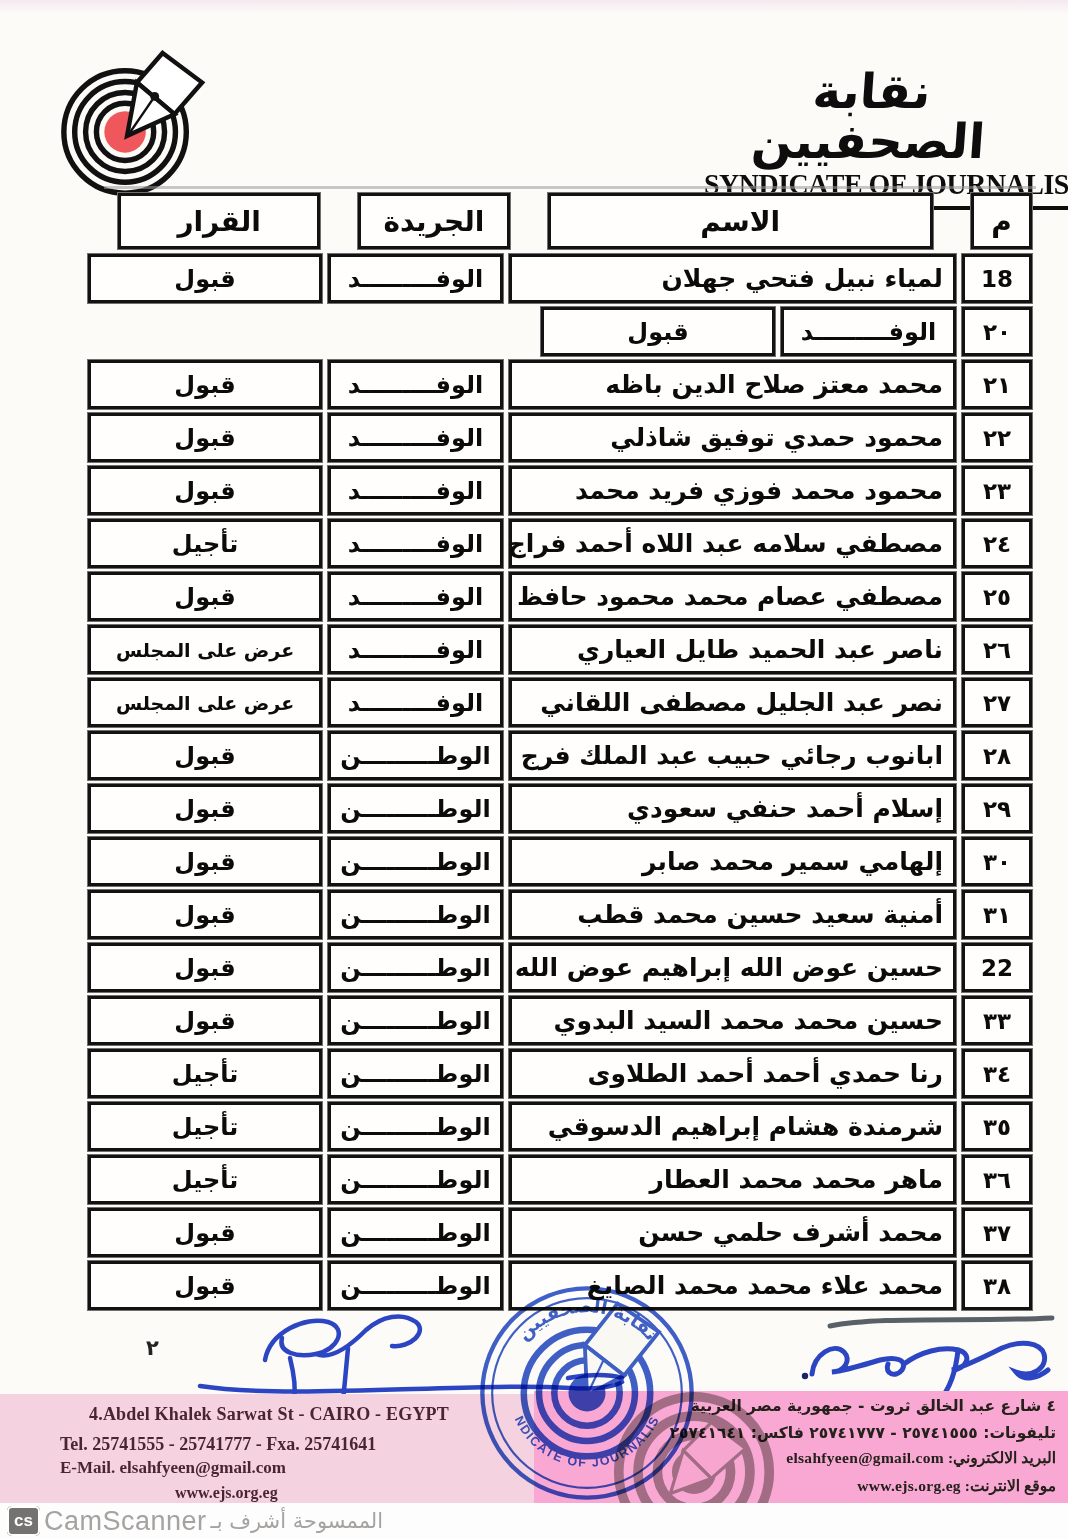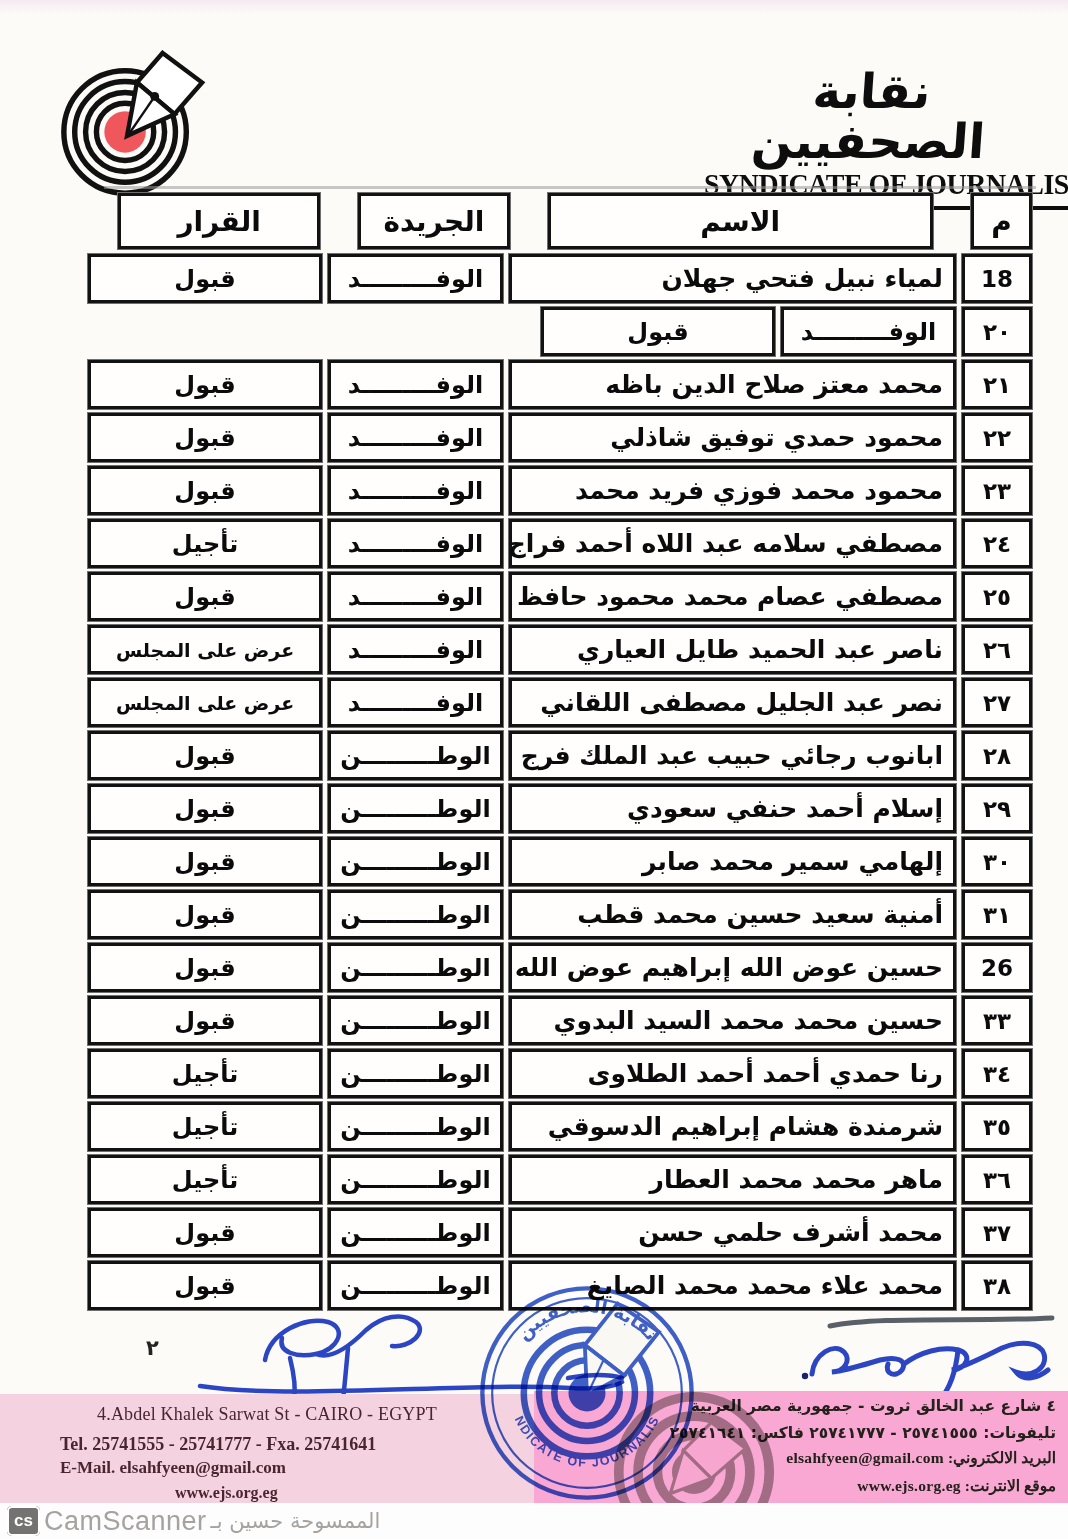--- a/index.html
+++ b/index.html
@@ -36,21 +36,21 @@
   .c-news{width:175px;font-size:24px;white-space:nowrap;}
   .c-dec{width:234px;font-size:24px;white-space:nowrap;}
   .thead .cell{font-size:28px;justify-content:center;padding:0;margin-left:32px;}
   .c-dec.long{font-size:19px;}
   
   .page-number{position:absolute;left:146px;top:1336px;font-size:21px;font-weight:700;color:#222;}
   .sig-left{position:absolute;left:170px;top:1308px;width:470px;height:110px;}
   .sig-right{position:absolute;left:800px;top:1312px;width:262px;height:95px;}
   .band-pink{position:absolute;left:0;top:1394px;width:534px;height:111px;
     background:#f4d2e0;color:#4a2531;font-family:"Liberation Serif",serif;}
-  .band-pink .l1{position:absolute;left:97px;top:10px;font-size:18px;font-weight:400;letter-spacing:.2px;}
+  .band-pink .l1{position:absolute;left:89px;top:10px;font-size:18px;font-weight:700;letter-spacing:.2px;}
   .band-pink .l2{position:absolute;left:60px;top:40px;font-size:18px;font-weight:700;}
   .band-pink .l3{position:absolute;left:60px;top:64px;font-size:17px;font-weight:700;}
   .band-pink .l4{position:absolute;left:175px;top:90px;font-size:16px;font-weight:700;}
   .band-grey{position:absolute;left:534px;top:1391px;width:534px;height:114px;
     background:#f9a8d4;color:#24201a;}
   .band-grey .ln{position:absolute;right:12px;direction:rtl;font-size:15.5px;font-weight:700;white-space:nowrap;}
   .band-grey .g1{top:6px;}
   .band-grey .g2{top:33px;}
   .band-grey .g3{top:58px;}
   .band-grey .g4{top:86px;}
@@ -176,21 +176,21 @@
           <div class="cell c-news">الوطـــــــــن</div>
           <div class="cell c-dec">قبول</div>
         </div>
         <div class="trow">
           <div class="cell c-serial">٣١</div>
           <div class="cell c-name">أمنية سعيد حسين محمد قطب</div>
           <div class="cell c-news">الوطـــــــــن</div>
           <div class="cell c-dec">قبول</div>
         </div>
         <div class="trow">
-          <div class="cell c-serial">26</div>
+          <div class="cell c-serial">22</div>
           <div class="cell c-name">حسين عوض الله إبراهيم عوض الله</div>
           <div class="cell c-news">الوطـــــــــن</div>
           <div class="cell c-dec">قبول</div>
         </div>
         <div class="trow">
           <div class="cell c-serial">٣٣</div>
           <div class="cell c-name">حسين محمد محمد السيد البدوي</div>
           <div class="cell c-news">الوطـــــــــن</div>
           <div class="cell c-dec">قبول</div>
         </div>
@@ -297,15 +297,15 @@
       <textPath href="#arcTop" startOffset="50%" text-anchor="middle">نقابة الصحفيين</textPath>
     </text>
     <text font-size="11.5" font-weight="bold" fill="#2a4fc4" letter-spacing="1.5" font-family="Liberation Sans, sans-serif">
       <textPath href="#arcBottom" startOffset="50%" text-anchor="middle">SYNDICATE OF JOURNALISTS</textPath>
     </text>
   </svg>
 
   <div class="cs-bar">
     <div class="cs-box">cs</div>
     <div class="cs-text">CamScanner</div>
-    <div class="cs-ar">الممسوحة حسين بـ</div>
+    <div class="cs-ar">الممسوحة أشرف بـ</div>
   </div>
 </div>
 
 </body></html>

